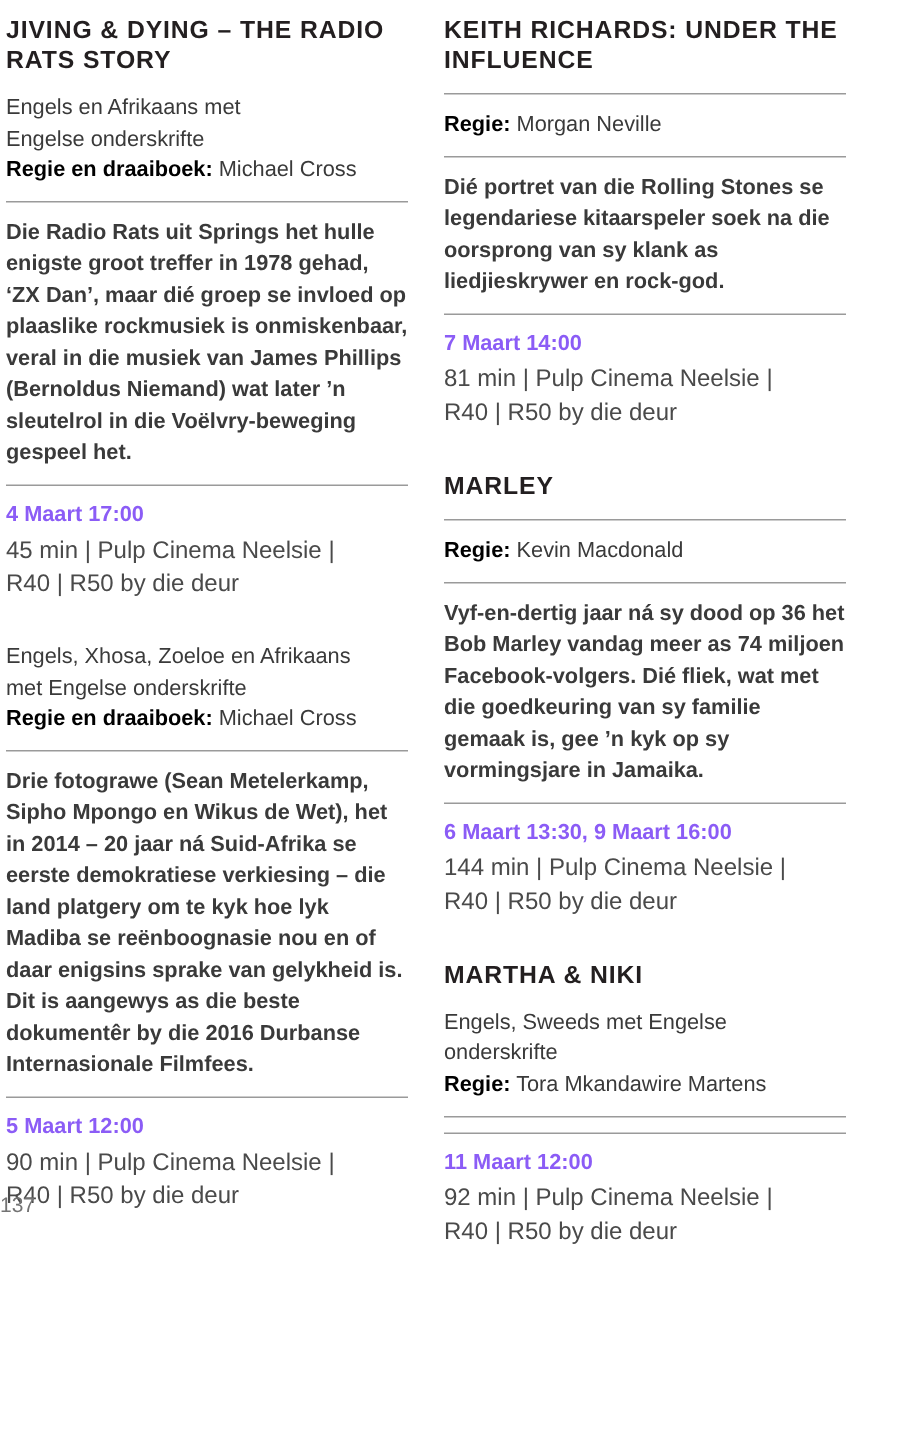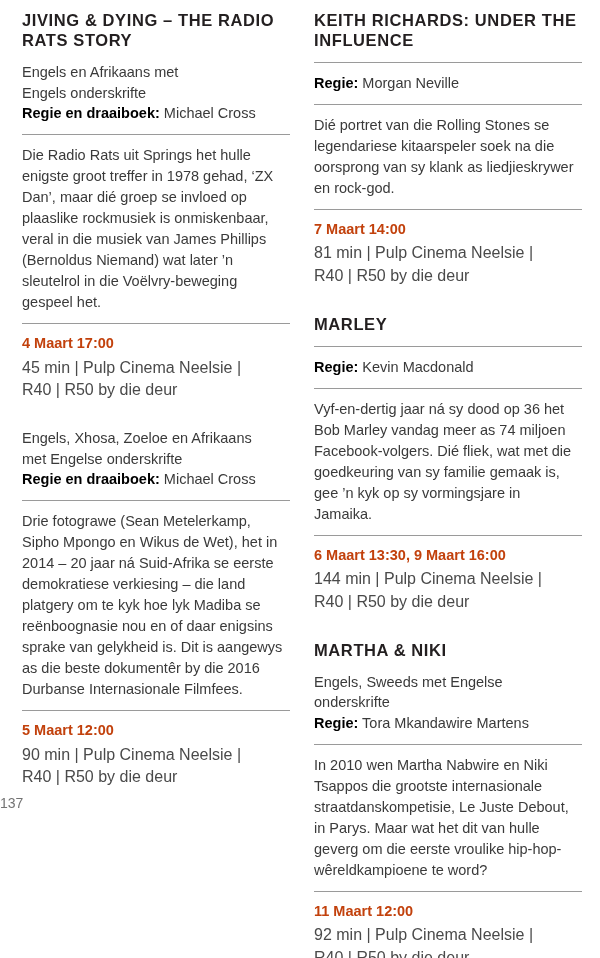--- a/index.html
+++ b/index.html
@@ -12,21 +12,21 @@
     height: 958px;
     font-family: "Liberation Sans", sans-serif;
     color: #231f20;
     position: relative;
     overflow: hidden;
   }
   .page {
     width: 600px;
     height: 827px;
     box-sizing: border-box;
-    padding: 10px 14px 0 22px;
+    padding: 10px 14px 0 4px;
     position: relative;
   }
   .columns {
     display: flex;
     gap: 24px;
     align-items: flex-start;
   }
   .col {
     width: 268px;
     flex: 0 0 268px;
@@ -60,25 +60,26 @@
     border: none;
     border-top: 1px solid #9a9a9a;
     margin: 9px 0 10px 0;
     height: 0;
   }
   .synopsis {
     font-size: 14.5px;
     line-height: 1.45;
     color: #3a3a3a;
     margin: 0 0 10px 0;
+    font-weight: bold;
   }
   .screening-date {
     font-size: 14.5px;
     font-weight: bold;
-    color: #c2410c;
+    color: #8b5cf6;
     margin: 0 0 3px 0;
     line-height: 1.35;
   }
   .screening-info {
     font-size: 16px;
     line-height: 1.42;
     color: #4a4a4a;
     margin: 0;
   }
   .screening-info span {
@@ -99,21 +100,21 @@
 
 <div class="page">
   <div class="columns">
 
     <div class="col">
 
       <div class="entry">
         <h2 class="entry-title">JIVING &amp; DYING – THE RADIO RATS STORY</h2>
         <div class="meta-block">
           <span class="meta-line">Engels en Afrikaans met</span>
-          <span class="meta-line">Engels onderskrifte</span>
+          <span class="meta-line">Engelse onderskrifte</span>
           <span class="meta-line"><span class="lbl">Regie en draaiboek:</span><span> Michael Cross</span></span>
         </div>
         <hr class="rule">
         <p class="synopsis">Die Radio Rats uit Springs het hulle enigste groot treffer in 1978 gehad, ‘ZX Dan’, maar dié groep se invloed op plaaslike rockmusiek is onmiskenbaar, veral in die musiek van James Phillips (Bernoldus Niemand) wat later ’n sleutelrol in die Voëlvry-beweging gespeel het.</p>
         <hr class="rule">
         <p class="screening-date">4 Maart 17:00</p>
         <p class="screening-info">
           <span>45 min | Pulp Cinema Neelsie |</span>
           <span>R40 | R50 by die deur</span>
         </p>
@@ -171,21 +172,20 @@
         </p>
       </div>
 
       <div class="entry">
         <h2 class="entry-title">MARTHA &amp; NIKI</h2>
         <div class="meta-block">
           <span class="meta-line">Engels, Sweeds met Engelse onderskrifte</span>
           <span class="meta-line"><span class="lbl">Regie:</span><span> Tora Mkandawire Martens</span></span>
         </div>
         <hr class="rule">
-        <p class="synopsis">In 2010 wen Martha Nabwire en Niki Tsappos die grootste internasionale straatdanskompetisie, Le Juste Debout, in Parys. Maar wat het dit van hulle geverg om die eerste vroulike hip-hop-wêreldkampioene te word?</p>
         <hr class="rule">
         <p class="screening-date">11 Maart 12:00</p>
         <p class="screening-info">
           <span>92 min | Pulp Cinema Neelsie |</span>
           <span>R40 | R50 by die deur</span>
         </p>
       </div>
 
     </div>
   </div>

